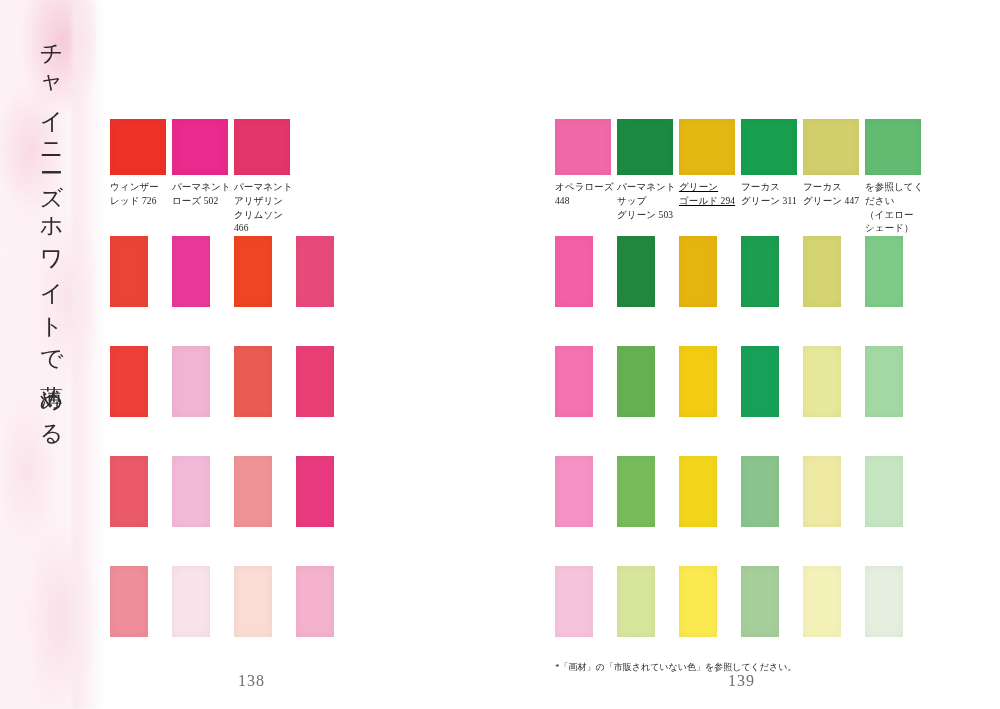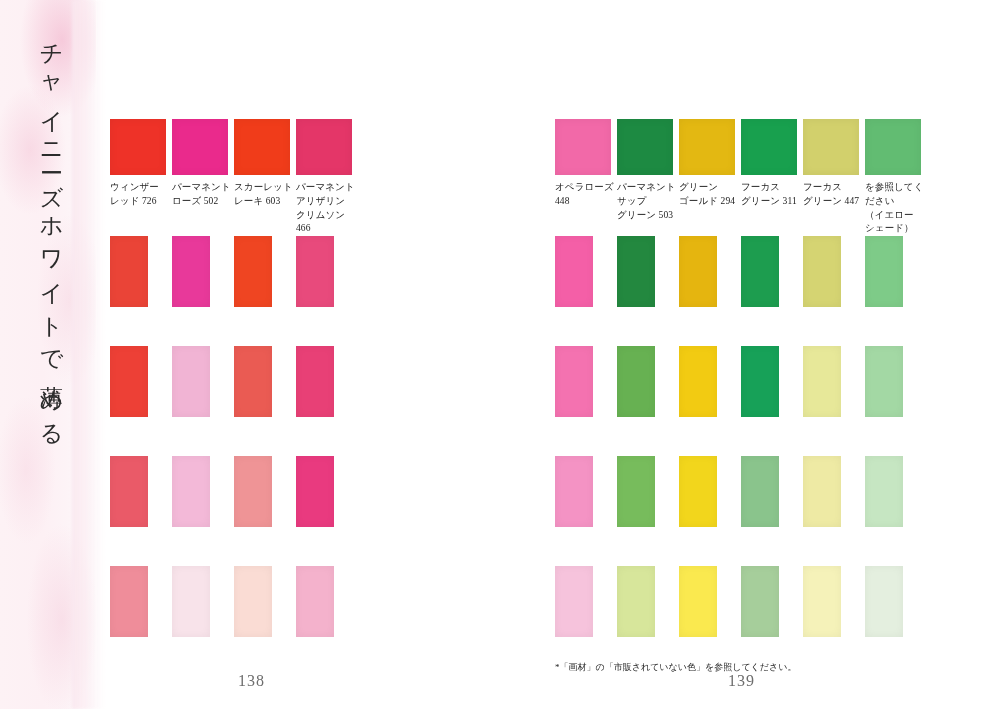--- a/index.html
+++ b/index.html
@@ -134,27 +134,20 @@
           </div>
         </div>
         <div class="header-col" style="width: 62px;">
           <div class="master-swatch" title="#ea2a8c" style="background: rgb(234, 42, 140);"></div>
           <div class="swatch-caption">
             <div>パーマネント</div>
             <div>ローズ 502</div>
           </div>
         </div>
         <div class="header-col" style="width: 62px;">
-          <div class="master-swatch" title="#f03c1a" style="background: rgb(240, 60, 26);"></div>
-          <div class="swatch-caption">
-            <div>スカーレット</div>
-            <div>レーキ 603</div>
-          </div>
-        </div>
-        <div class="header-col" style="width: 62px;">
           <div class="master-swatch" title="#e43668" style="background: rgb(228, 54, 104);"></div>
           <div class="swatch-caption">
             <div>パーマネント</div>
             <div>アリザリン</div>
             <div>クリムソン</div>
             <div>466</div>
           </div>
         </div>
       </div>
     <div class="tint-row" id="left-tints-0" style="top:220px;">
@@ -225,21 +218,21 @@
           </div>
         </div>
         <div class="header-col" style="width: 62px;">
           <div class="master-swatch" title="#1d8a42" style="background: rgb(29, 138, 66);"></div>
           <div class="swatch-caption">
             <div>パーマネント</div>
             <div>サップ</div>
             <div>グリーン 503</div>
           </div>
         </div>
-        <div class="header-col" style="width: 62px;">
+        <div class="header-col" style="width: 62px; text-decoration: underline;">
           <div class="master-swatch" title="#e3b812" style="background: rgb(227, 184, 18);"></div>
           <div class="swatch-caption">
             <div>グリーン</div>
             <div>ゴールド 294</div>
           </div>
         </div>
         <div class="header-col" style="width: 62px;">
           <div class="master-swatch" title="#18a04e" style="background: rgb(24, 160, 78);"></div>
           <div class="swatch-caption">
             <div>フーカス</div>

